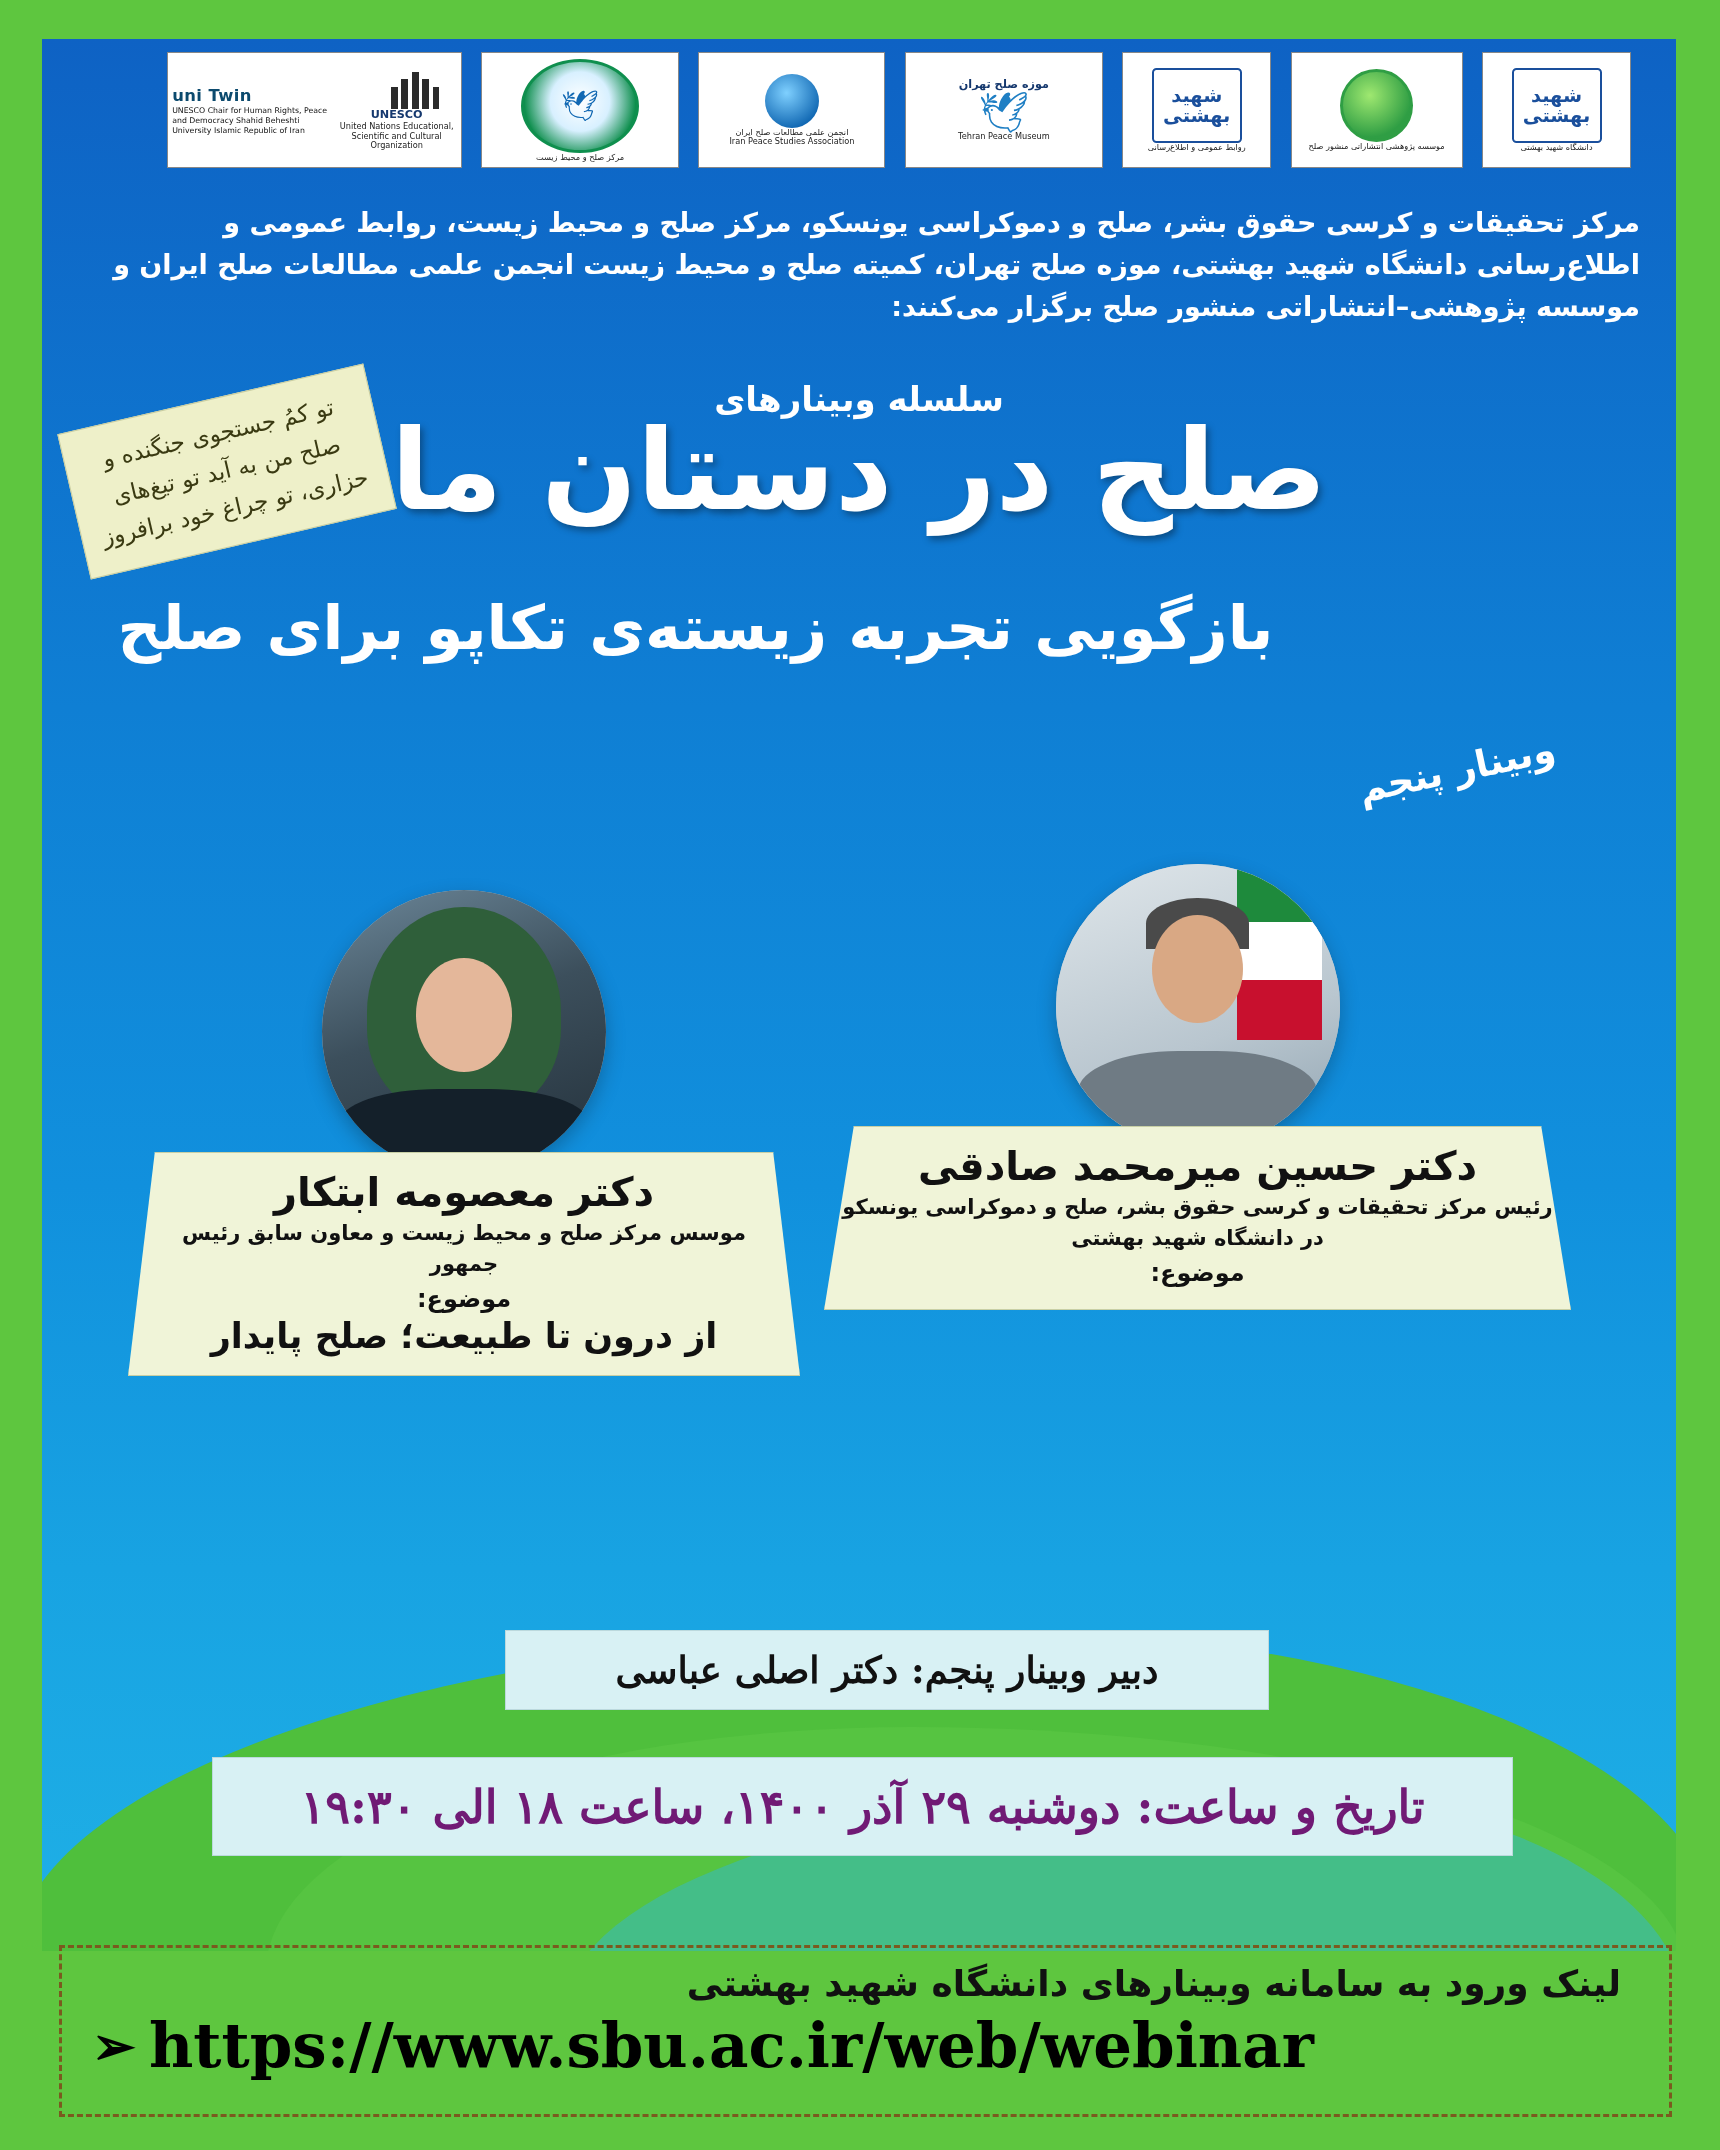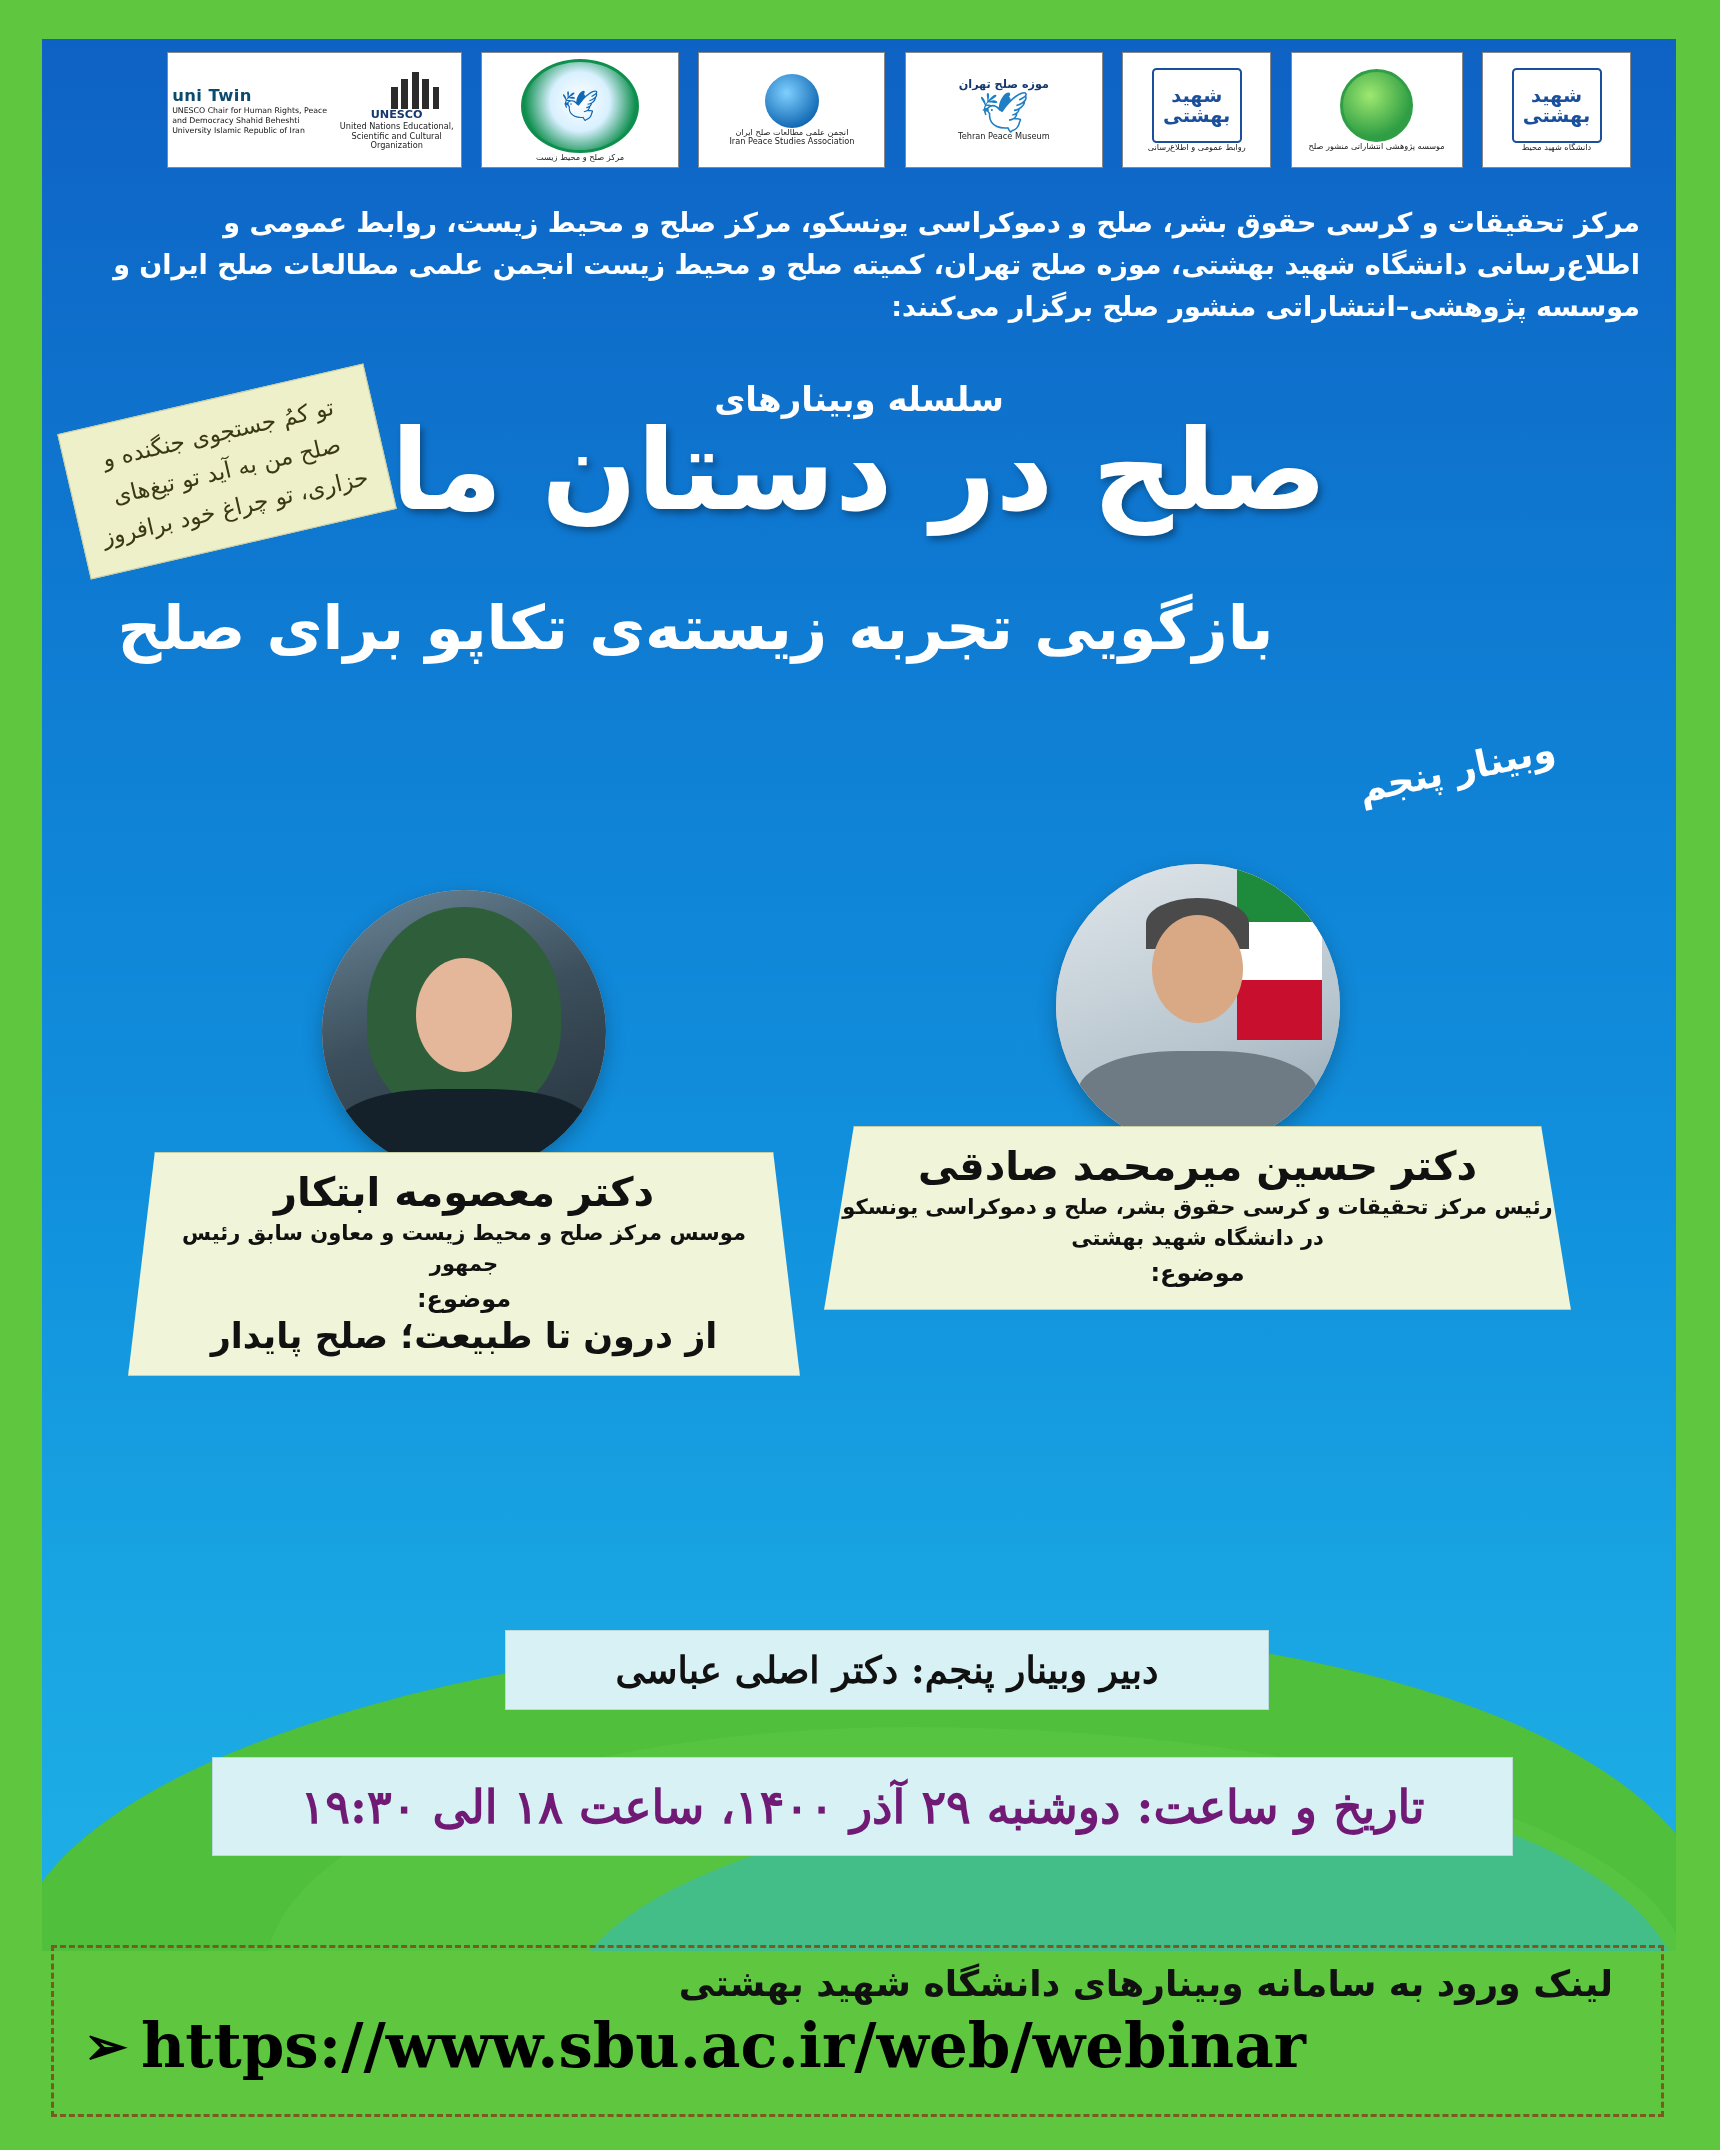--- a/index.html
+++ b/index.html
@@ -262,21 +262,21 @@
     background: #d8f1f4;
     border: 0.7px solid #bcd9dd;
     display: flex; align-items: center; justify-content: center;
     color: #701a75; font-size: 46px; font-weight: bold;
     font-family: "DejaVu Serif","Liberation Serif", serif;
   }
 
   
   .link-box {
     position: absolute;
-    left: 52px; top: 1945px;
+    left: 60px; top: 1945px;
     width: 1613px; height: 172px;
     border: 3.7px dashed #7a5a1f;
     box-sizing: border-box;
     padding: 9px 30px;
   }
   .link-caption {
     text-align: right;
     color: #111;
     font-size: 36px;
     font-weight: bold;
@@ -316,21 +316,21 @@
   <div class="inner">
 
     <div class="wave"></div>
     <div class="wave2"></div>
     <div class="wave3"></div>
 
     <div class="logo-strip">
 
       <div class="logo logo-1">
         <div class="sbu-mark">شهید<br>بهشتی</div>
-        <div class="lsub">دانشگاه شهید محیط</div>
+        <div class="lsub">دانشگاه شهید بهشتی</div>
       </div>
 
       <div class="logo logo-2">
         <div class="green-globe"></div>
         <div class="lsub">موسسه پژوهشی انتشاراتی منشور صلح</div>
       </div>
 
       <div class="logo logo-3">
         <div class="sbu-mark">شهید<br>بهشتی</div>
         <div class="lsub">روابط عمومی و اطلاع‌رسانی</div>

